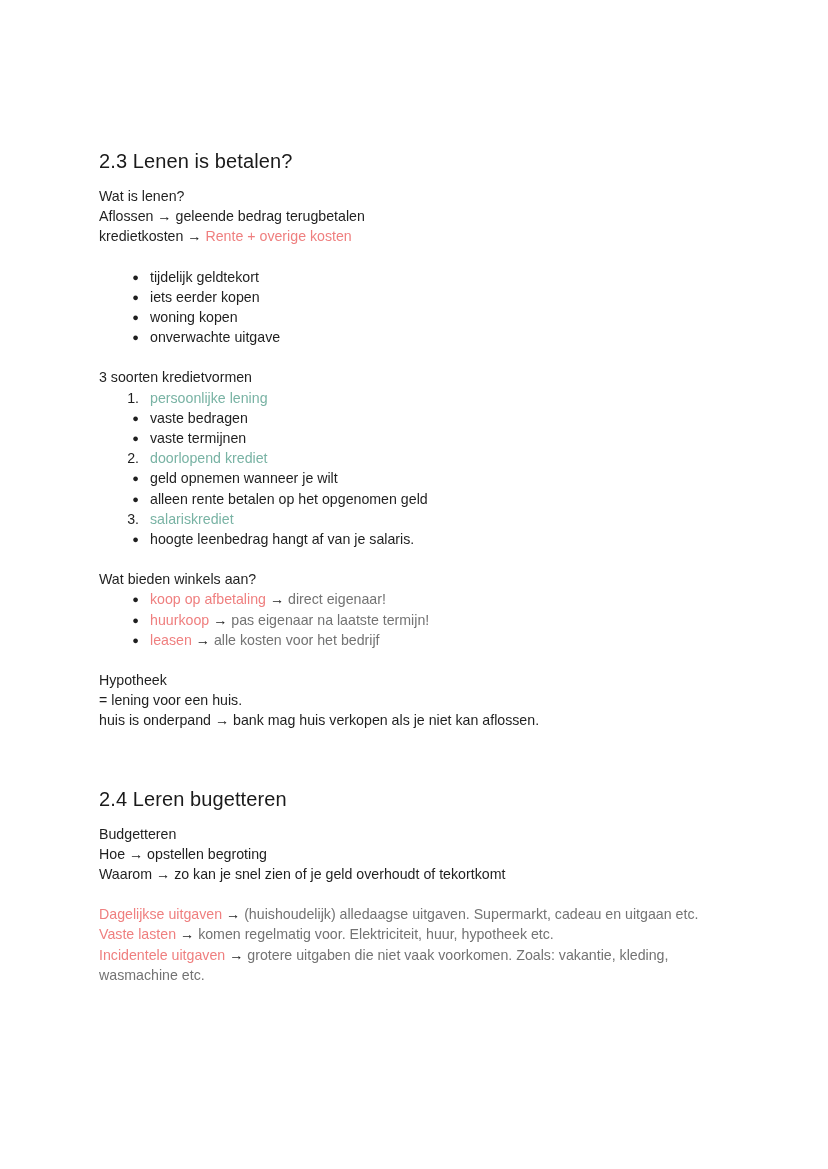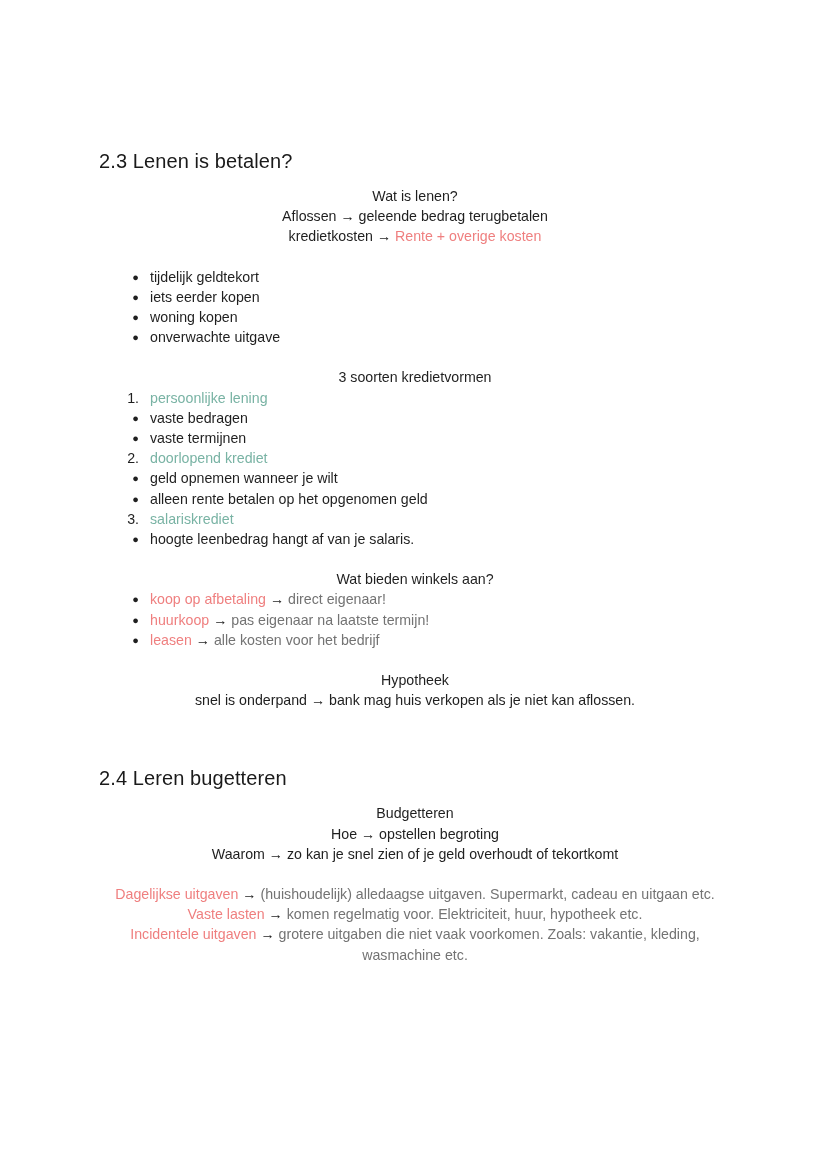--- a/index.html
+++ b/index.html
@@ -35,21 +35,20 @@
     margin: 0;
     letter-spacing: 0.1px;
   }
   .block {
     font-size: 14.2px;
     line-height: 20.2px;
     color: #1f1f1f;
   }
   .line {
     white-space: normal;
-    text-align: center;
   }
   .gap-md { height: 20px; }
   .gap-xl { height: 55px; }
   .after-h2 { height: 12px; }
 
   ul.bullets, ol.numbers, ul.mixed {
     margin: 0;
     padding: 0;
     list-style: none;
   }
@@ -176,21 +175,22 @@
       <li class="item">
         <span class="marker dot">●</span>
         <span class="red">leasen</span><span class="blk">&nbsp;</span><span class="arrow">→</span><span class="blk">&nbsp;</span><span class="blk">alle kosten voor het bedrijf</span>
       </li>
     </ul>
 
     <div class="gap-md"></div>
 
     <div class="block">
       <div class="line">Hypotheek</div>
-      <div class="line"><span>snel is onderpand </span><span class="arrow">→</span><span> bank mag huis verkopen als je niet kan aflossen.</span></div>
+      <div class="line">= lening voor een huis.</div>
+      <div class="line"><span>huis is onderpand </span><span class="arrow">→</span><span> bank mag huis verkopen als je niet kan aflossen.</span></div>
     </div>
 
     <div class="gap-xl"></div>
 
     <h2 class="section-heading">2.4 Leren bugetteren</h2>
     <div class="after-h2"></div>
 
     <div class="block">
       <div class="line">Budgetteren</div>
       <div class="line"><span>Hoe </span><span class="arrow">→</span><span> opstellen begroting</span></div>

